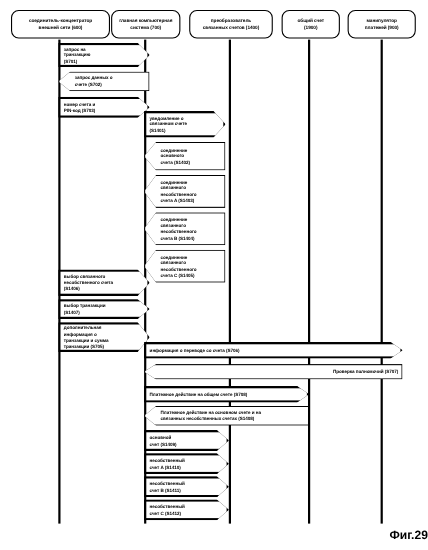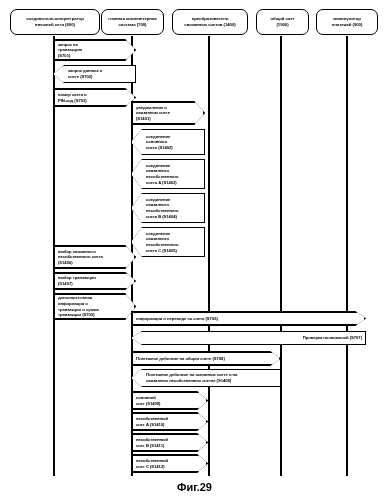--- a/index.html
+++ b/index.html
@@ -245,15 +245,15 @@
     <span class="lbl" style="white-space: pre-line;">несобственный
 счет B (S1411)</span>
   </div>
 
   <div class="msg right shell" style="left:131px; top:454px; width:77px; height:19px;">
     <div class="face"></div>
     <span class="lbl" style="white-space: pre-line;">несобственный
 счет C (S1412)</span>
   </div>
 
-  <div id="caption" style="top:481px;">Фиг.29</div>
+  <div id="caption" style="top:481px;text-align:right;">Фиг.29</div>
 
 </div>
 
 </body></html>

